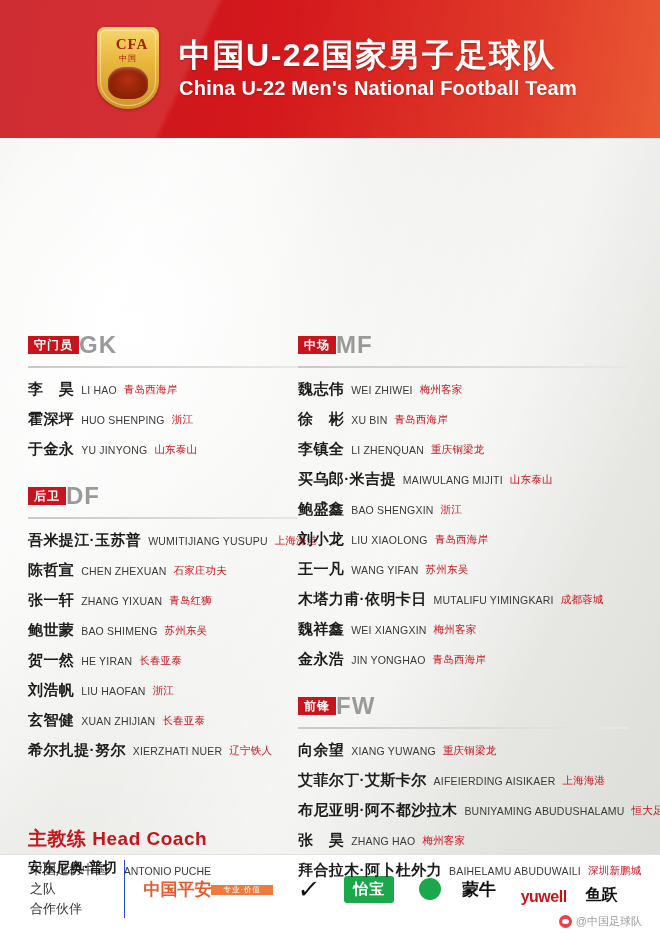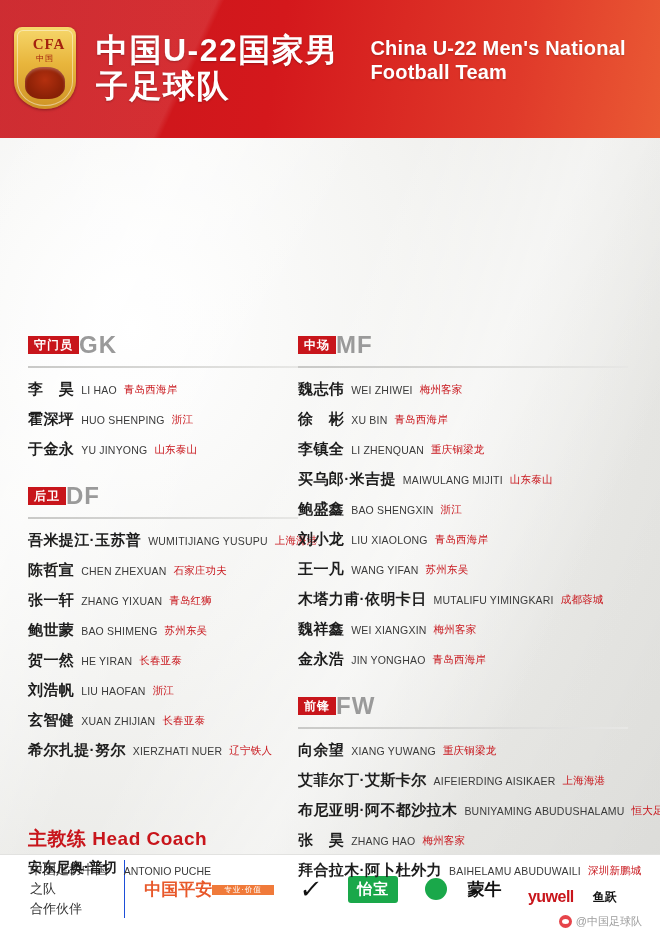--- a/index.html
+++ b/index.html
@@ -66,21 +66,21 @@
     position:absolute;left:0;right:0;top:26px;text-align:center;
     font-size:8px;color:#a4220f;letter-spacing:1px;
   }
   .crest .dragon{
     position:absolute;left:50%;top:40px;transform:translateX(-50%);
     width:40px;height:32px;
     background:radial-gradient(ellipse at 50% 40%,#b4300f 0%,#8e2207 60%,#7a1b05 100%);
     border-radius:45% 45% 40% 40%;
     box-shadow:inset 0 2px 3px rgba(255,255,255,.25);
   }
-  .titles{display:flex;justify-content:flex-end;}
+  .titles{display:flex;flex-direction:column;justify-content:flex-end;}
   .title-cn{
     font-size:32px;font-weight:bold;color:#fff;letter-spacing:1.5px;
     line-height:1.12;
     text-shadow:0 1px 2px rgba(0,0,0,.25);
   }
   .title-en{
     font-size:20px;font-weight:bold;color:#fff;letter-spacing:.2px;
     line-height:1.2;margin-top:3px;
     text-shadow:0 1px 2px rgba(0,0,0,.2);
   }
@@ -150,21 +150,21 @@
     padding:4px 9px;border-radius:3px;letter-spacing:1px;
   }
   .logo-mengniu{display:flex;align-items:center;gap:21px;}
   .logo-mengniu .mn-mark{
     width:22px;height:22px;border-radius:50%;
     background:#1aa84a;
   }
   .logo-mengniu .mn-cn{font-size:17px;font-weight:bold;color:#111;}
   .logo-yuwell{display:flex;align-items:flex-end;gap:19px;}
   .logo-yuwell .yw-en{font-size:16px;font-weight:bold;color:#c8151b;letter-spacing:-.5px;}
-  .logo-yuwell .yw-cn{font-size:12px;font-weight:bold;color:#111;}
+  .logo-yuwell .yw-cn{font-size:16px;font-weight:bold;color:#111;}
   .watermark{
     position:absolute;right:18px;bottom:8px;
     display:flex;align-items:center;gap:4px;
     font-size:11px;color:#9b9b9b;
   }
   .wb-icon{
     width:13px;height:13px;border-radius:50%;
     background:#e6444a;display:inline-block;position:relative;
   }
   .wb-icon:after{

